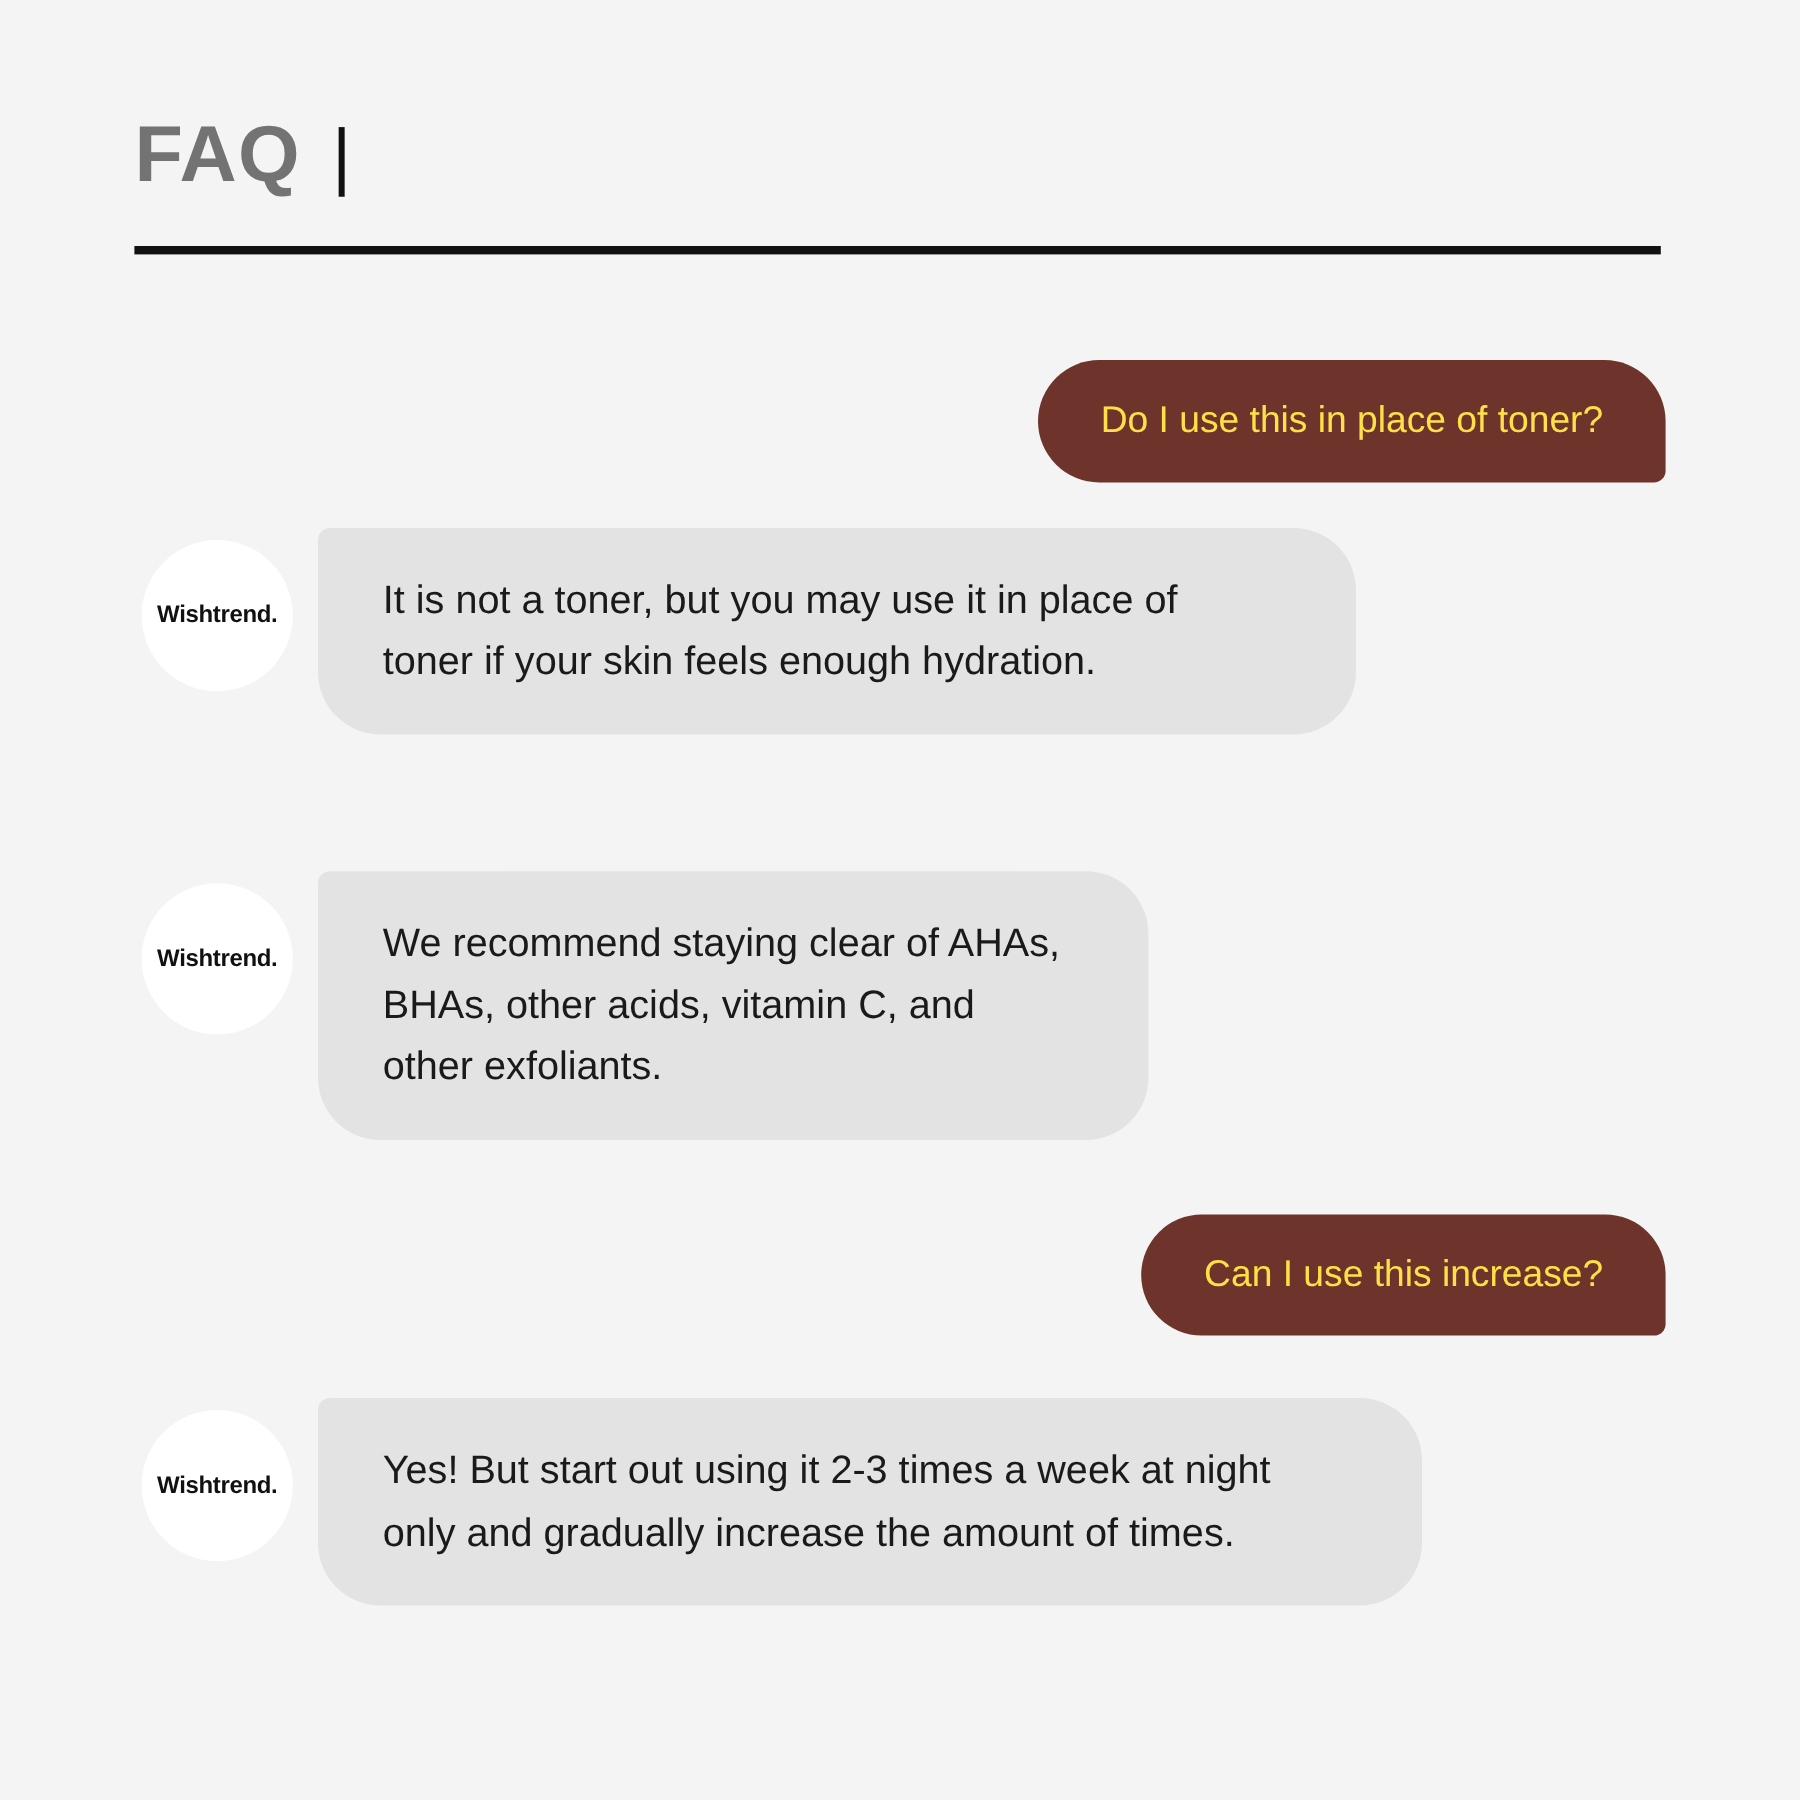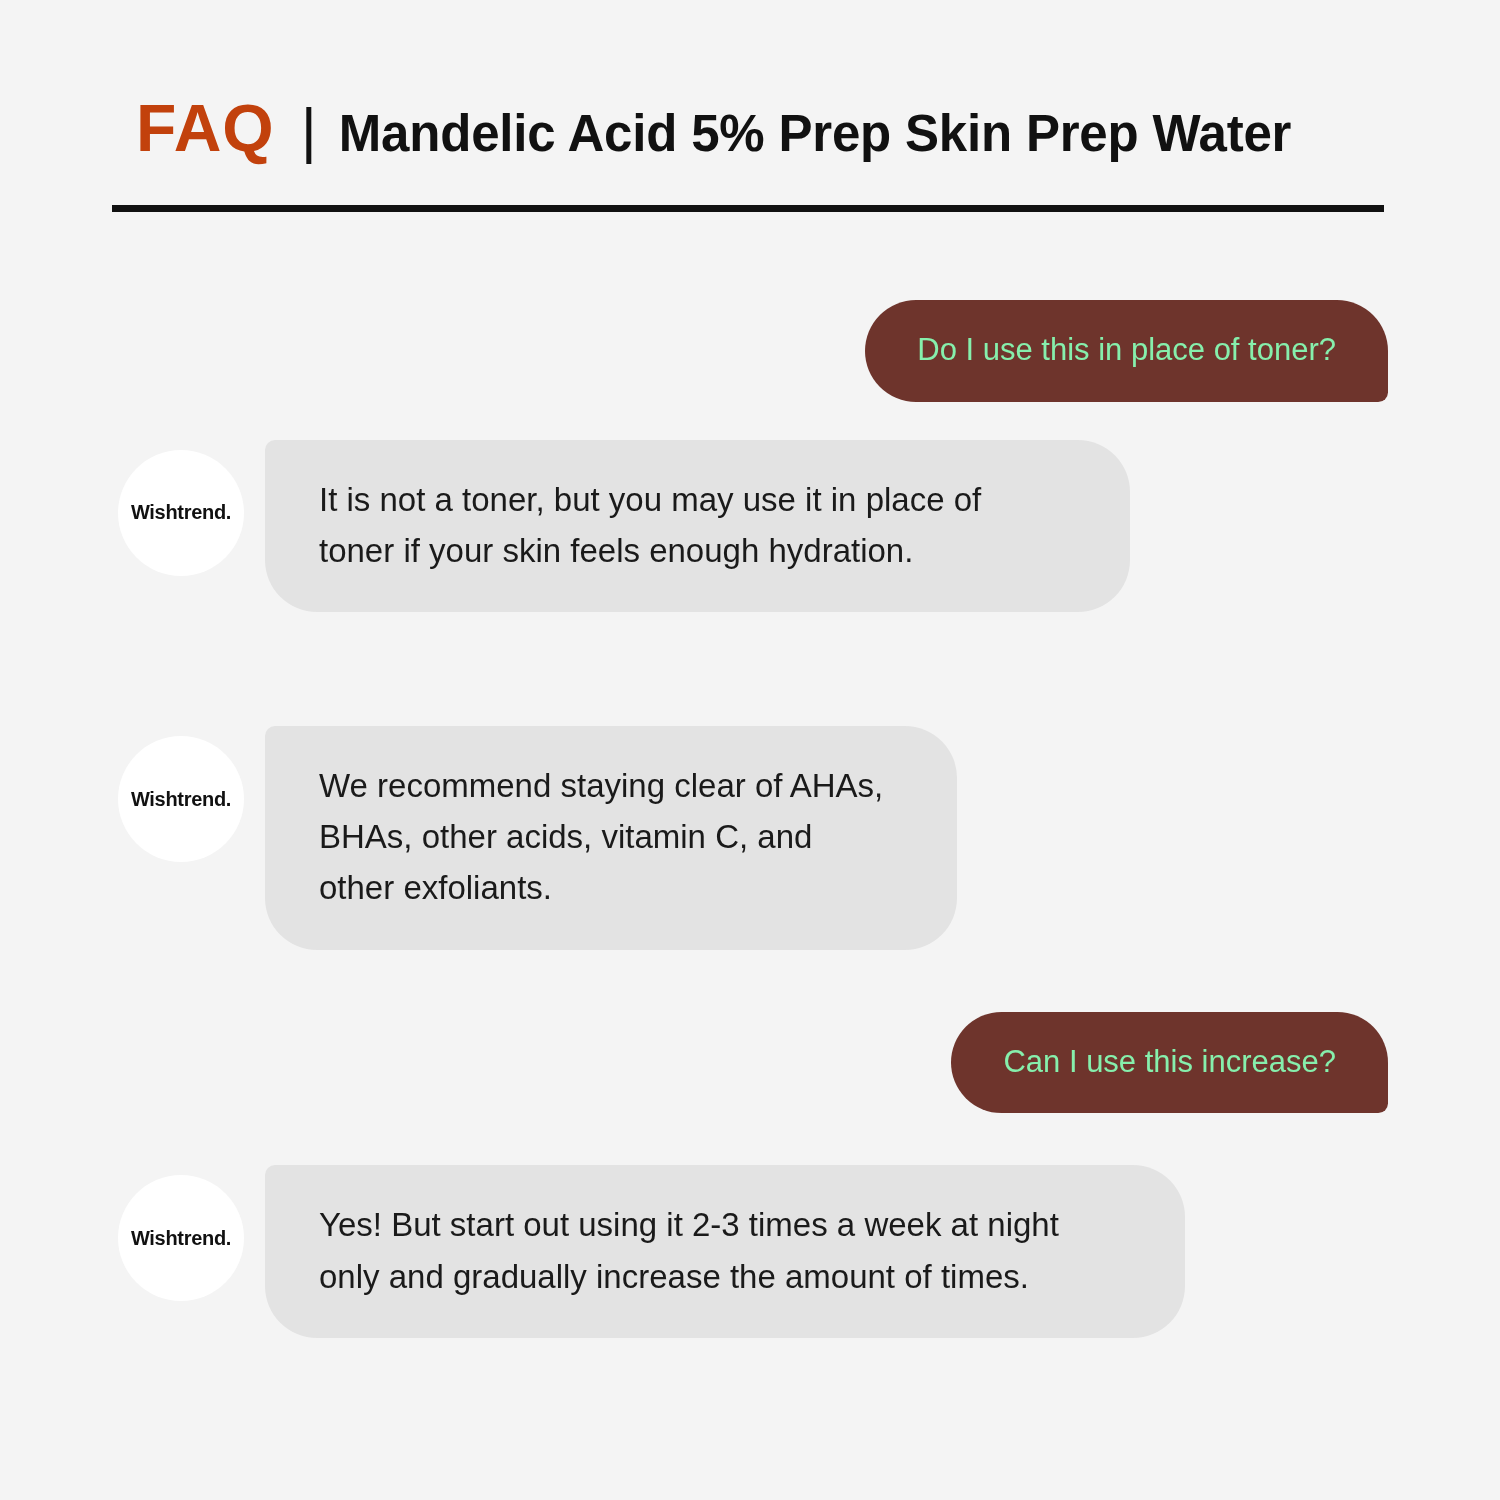--- a/index.html
+++ b/index.html
@@ -29,24 +29,23 @@
     width: 1278px;
   }
   .header-row {
     display: flex;
     align-items: baseline;
     white-space: nowrap;
   }
   .faq-title {
     font-size: 66px;
     font-weight: bold;
-    color: #c2410c;
+    color: #737373;
     letter-spacing: 1px;
     line-height: 1;
-    margin-left: 24px;
   }
   .divider-bar {
     font-size: 62px;
     font-weight: 300;
     color: #111111;
     margin: 0 22px 0 26px;
     line-height: 1;
   }
   .product-title {
     font-size: 51px;
@@ -78,21 +77,21 @@
     padding-right: 112px;
   }
   .row-a {
     display: flex;
     align-items: flex-start;
     padding-left: 118px;
   }
 
   .bubble-q {
     background: #6e342c;
-    color: #86efac;
+    color: #fde047;
     font-size: 31px;
     line-height: 1.35;
     padding: 29px 52px 31px 52px;
     border-radius: 52px 52px 10px 52px;
     max-width: 980px;
     box-sizing: border-box;
   }
 
   .avatar {
     width: 126px;
@@ -135,21 +134,20 @@
 </style>
 </head>
 <body>
 
 <div class="page">
 
   <div class="header">
     <div class="header-row">
       <span class="faq-title">FAQ</span>
       <span class="divider-bar">|</span>
-      <span class="product-title">Mandelic Acid  5% Prep Skin Prep Water</span>
     </div>
   </div>
   <div class="header-rule"></div>
 
   <div class="chat">
 
     <div class="row-q">
       <div class="bubble-q">Do I use this in place of toner?</div>
     </div>
     <div class="sp-1"></div>

